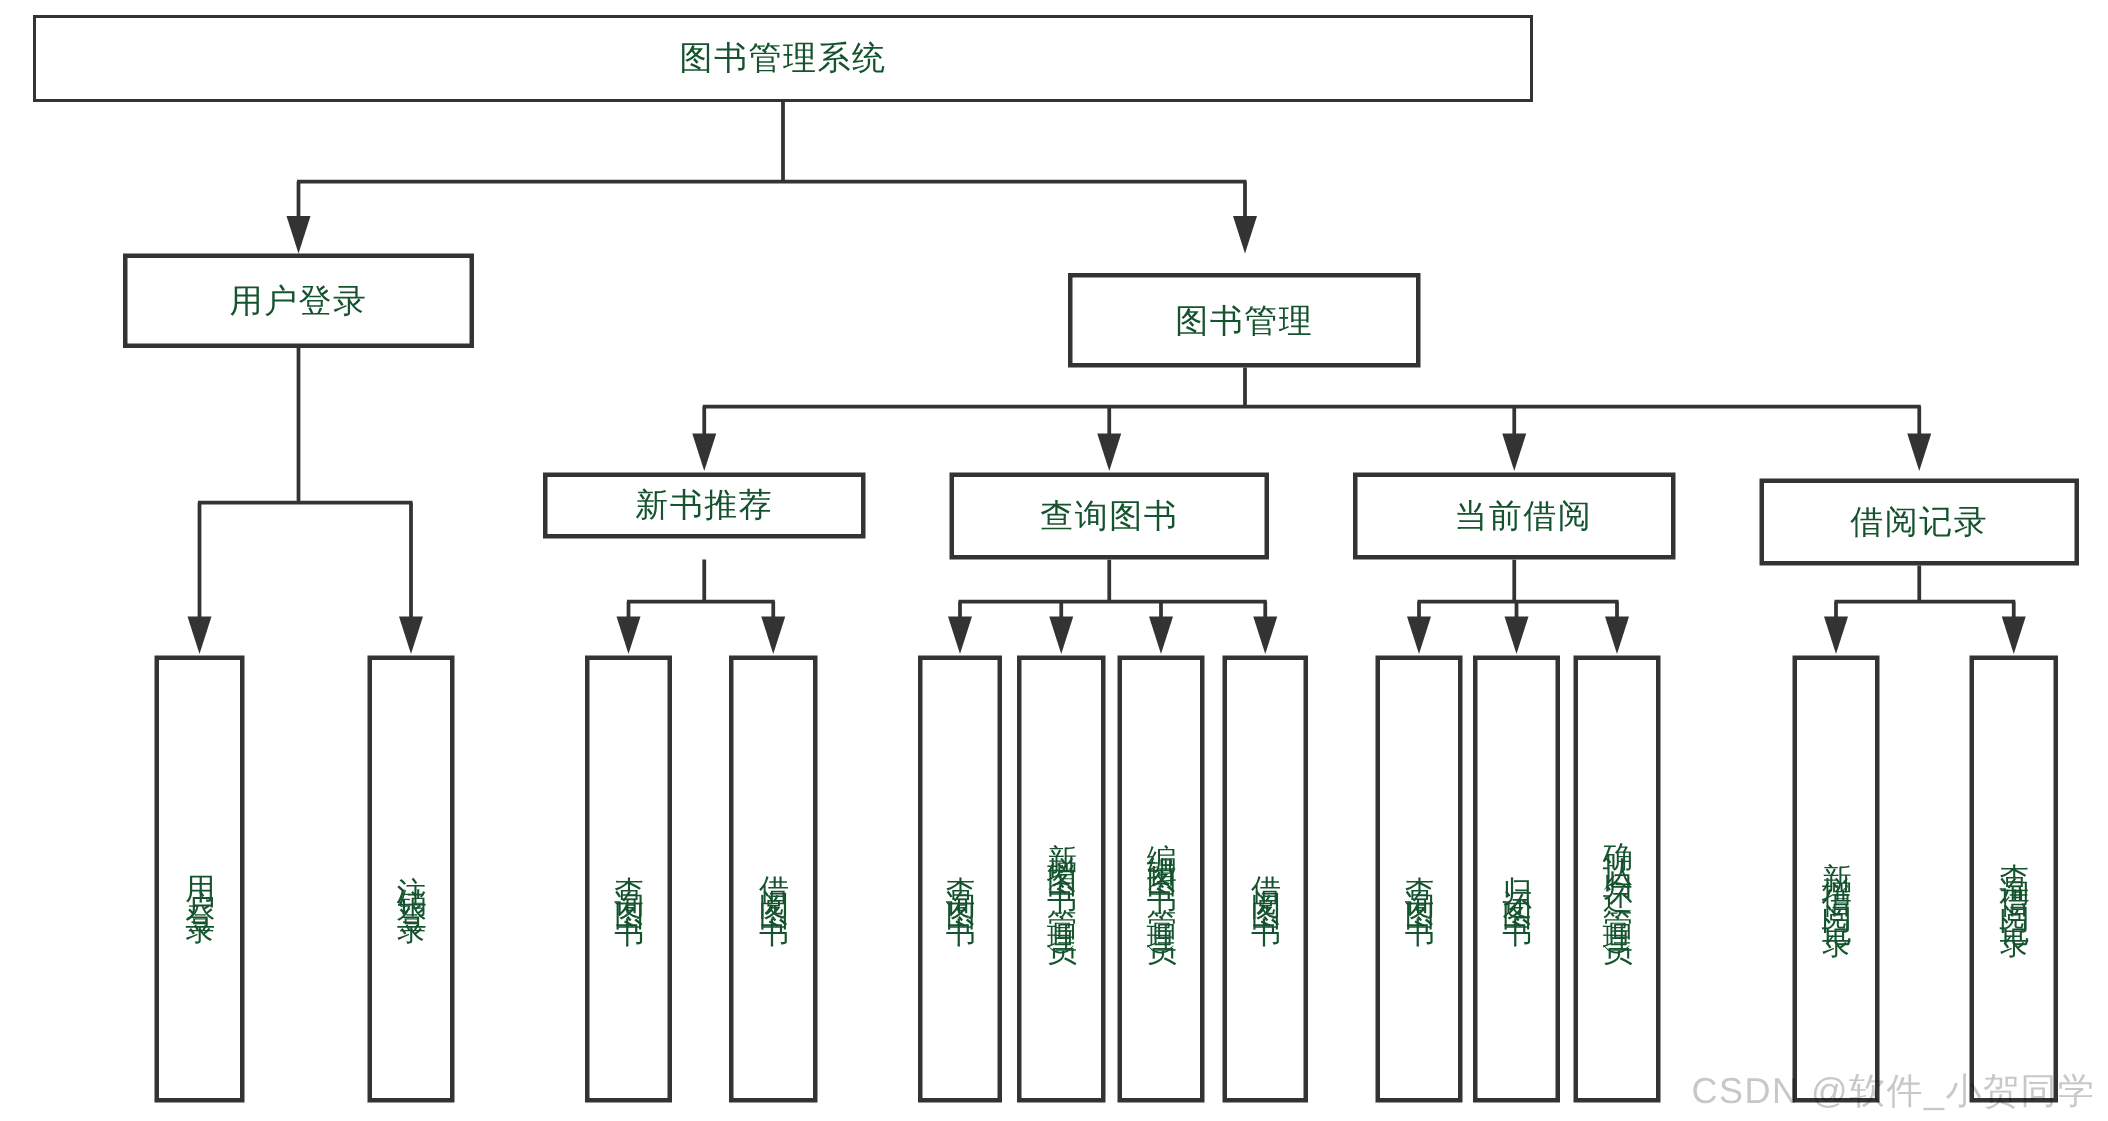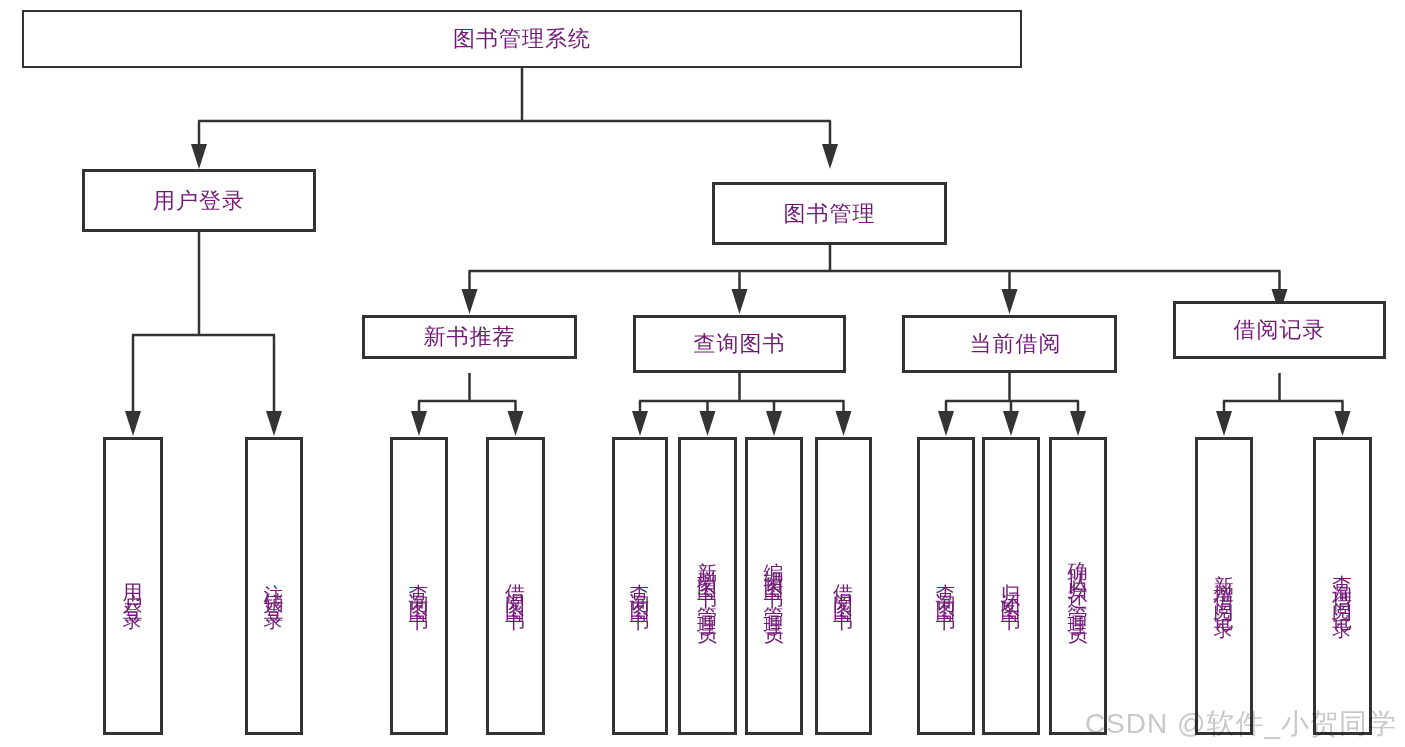--- a/index.html
+++ b/index.html
@@ -24,21 +24,21 @@
     z-index: 1;
   }
   .box {
     position: absolute;
     box-sizing: border-box;
     border: 3px solid #333333;
     background: #ffffff;
     display: flex;
     align-items: center;
     justify-content: center;
-    color: #701a75;
+    color: #14532d;
     z-index: 2;
   }
   .box .hlabel {
     font-size: 22px;
     letter-spacing: 1px;
     white-space: nowrap;
   }
   .box .vlabel {
     writing-mode: vertical-rl;
     font-size: 20px;
@@ -46,40 +46,40 @@
     line-height: 1;
     white-space: nowrap;
   }
   
   .n-root { left: 22px;  top: 10px;  width: 1000px; height: 58px; border-width: 2.5px; }
   .n-l2-0 { left: 82px;  top: 169px; width: 234px;  height: 63px; }
   .n-l2-1 { left: 712px; top: 182px; width: 235px;  height: 63px; }
   .n-l3-0 { left: 362px; top: 315px; width: 215px;  height: 44px; }
   .n-l3-1 { left: 633px; top: 315px; width: 213px;  height: 58px; }
   .n-l3-2 { left: 902px; top: 315px; width: 215px;  height: 58px; padding-left: 12px; }
-  .n-l3-3 { left: 1173px;top: 301px; width: 213px;  height: 58px; }
+  .n-l3-3 { left: 1173px;top: 319px; width: 213px;  height: 58px; }
   .leaf   { top: 437px;  height: 298px; }
   .leaf-0  { left: 103px;  width: 60px; }
   .leaf-1  { left: 245px;  width: 58px; }
   .leaf-2  { left: 390px;  width: 58px; }
   .leaf-3  { left: 486px;  width: 59px; }
   .leaf-4  { left: 612px;  width: 56px; }
   .leaf-5  { left: 678px;  width: 59px; }
   .leaf-6  { left: 745px;  width: 58px; }
   .leaf-7  { left: 815px;  width: 57px; }
   .leaf-8  { left: 917px;  width: 58px; }
   .leaf-9  { left: 982px;  width: 58px; }
   .leaf-10 { left: 1049px; width: 58px; }
   .leaf-11 { left: 1195px; width: 58px; }
   .leaf-12 { left: 1313px; width: 59px; }
   .watermark {
     position: absolute;
     right: 8px;
     bottom: 4px;
-    font-size: 28px;
+    font-size: 24px;
     color: #c8c8c8;
     letter-spacing: 1px;
     z-index: 3;
     mix-blend-mode: multiply;
     white-space: nowrap;
   }
 </style>
 </head>
 <body>
 

